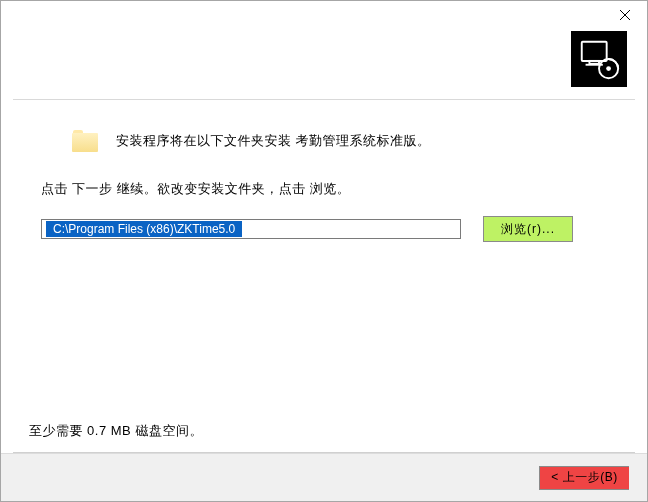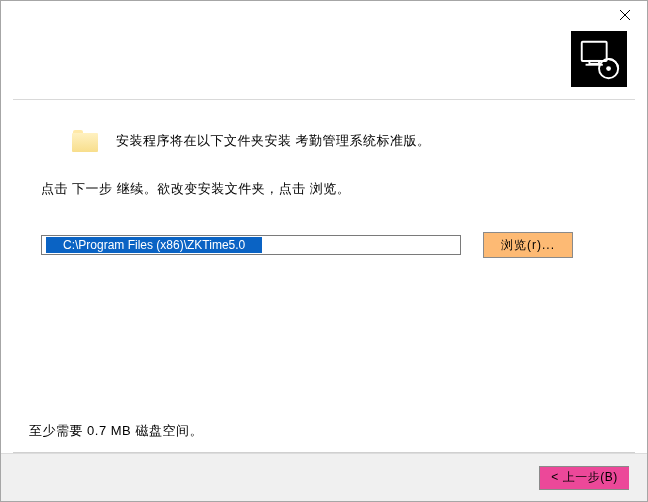--- a/index.html
+++ b/index.html
@@ -101,21 +101,21 @@
     background: linear-gradient(#fff1c1, #f8de8c);
     border-radius: 1px;
   }
   .intro-text {
     font-size: 13px;
     letter-spacing: 0.5px;
   }
   .instruction {
     font-size: 13px;
     letter-spacing: 0.5px;
-    margin-bottom: 34px;
+    margin-bottom: 18px;
   }
   .path-row {
     display: flex;
     align-items: center;
     gap: 22px;
   }
   .path-input {
     flex: 0 0 420px;
     height: 20px;
     border: 1px solid #7a7a7a;
@@ -124,30 +124,30 @@
     color: #ffffff;
     background: #ffffff;
     box-sizing: border-box;
     position: relative;
     display: flex;
     align-items: center;
   }
   .path-input .sel {
     background: #0a63c4;
     color: #ffffff;
-    padding: 0 17px;
+    padding: 0 7px;
     height: 16px;
     line-height: 16px;
     display: inline-block;
   }
   .browse-btn {
     width: 88px;
     height: 24px;
     border: 1px solid #8a8a8a;
-    background: #fdba74;
+    background: #bef264;
     font-size: 12px;
     display: flex;
     align-items: center;
     justify-content: center;
     cursor: pointer;
     letter-spacing: 1px;
   }
   .disk-space {
     position: absolute;
     left: 28px;
@@ -169,21 +169,21 @@
     gap: 12px;
     background: #f0f0f0;
     border-top: 1px solid #dcdcdc;
     box-sizing: border-box;
   }
   .btn {
     height: 24px;
     min-width: 90px;
     padding: 0 10px;
     border: 1px solid #8a8a8a;
-    background: #ec4899;
+    background: #ef4444;
     font-size: 12px;
     display: flex;
     align-items: center;
     justify-content: center;
     cursor: pointer;
     letter-spacing: 0.5px;
     box-sizing: border-box;
   }
   .btn.primary {
     border: 2px solid #0a63c4;

